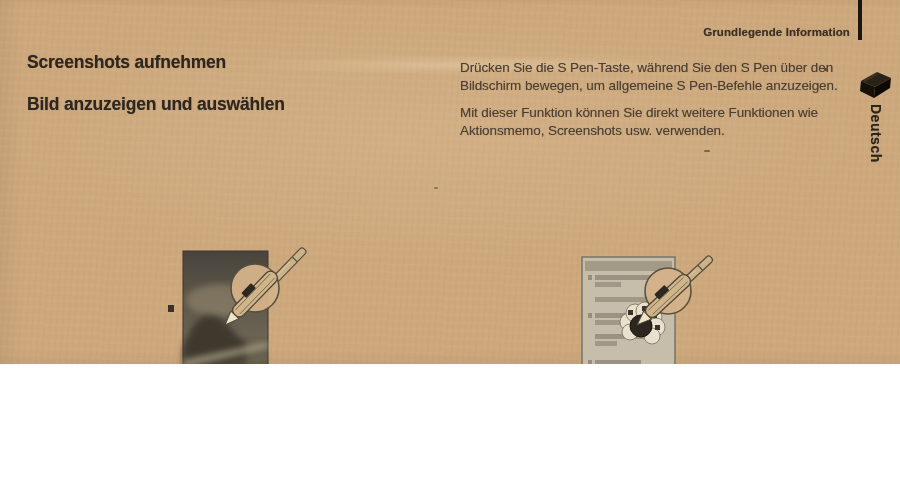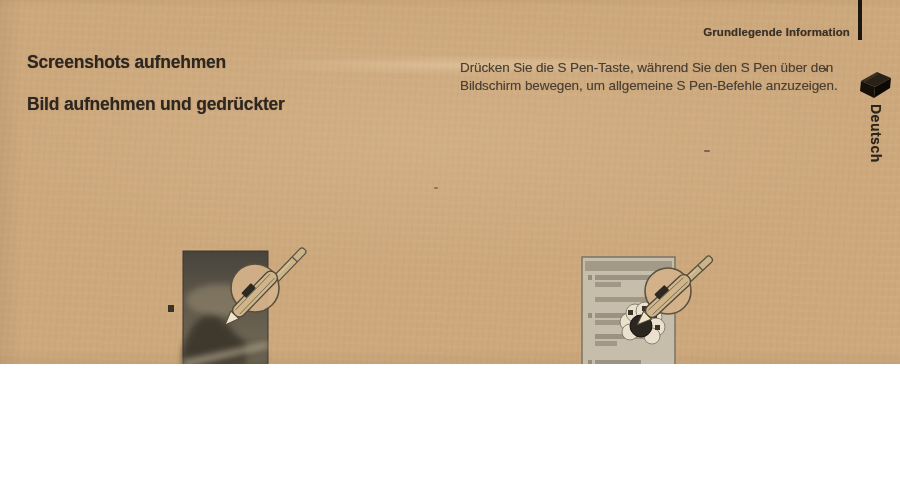--- a/index.html
+++ b/index.html
@@ -85,26 +85,28 @@
       <polygon points="3,11 19,2 33,8 17,17" fill="#292219"></polygon>
       <polygon points="3,11 17,17 16,28 2,21" fill="#15100a"></polygon>
       <polygon points="17,17 33,8 32,18 16,28" fill="#0d0a06"></polygon>
       <polygon points="5,10 18,3 21,4 7,12" fill="#4a3e2c" opacity="0.6"></polygon>
     </svg>
     <span class="lang-label">Deutsch</span>
   </div>
 
   <div class="col col-left">
     <h2 class="sect">Screenshots aufnehmen</h2>
-    <h2 class="sect">Bild aufnehmen und gedrückter</h2>
+    <h2 class="sect">Bild anzuzeigen und auswählen</h2>
   </div>
 
   <div class="col col-right">
     <p class="para">Drücken Sie die S Pen-Taste, während Sie den S Pen über den
 Bildschirm bewegen, um allgemeine S Pen-Befehle anzuzeigen.</p>
+    <p class="para">Mit dieser Funktion können Sie direkt weitere Funktionen wie
+Aktionsmemo, Screenshots usw. verwenden.</p>
   </div>
 
   <svg class="figure fig-left" width="160" height="152">
     <defs>
       <linearGradient id="photoG" x1="0" y1="0" x2="0" y2="1">
         <stop offset="0" stop-color="#48443c"></stop>
         <stop offset="0.35" stop-color="#5d564a"></stop>
         <stop offset="0.62" stop-color="#6b6352"></stop>
         <stop offset="1" stop-color="#55503f"></stop>
       </linearGradient>

